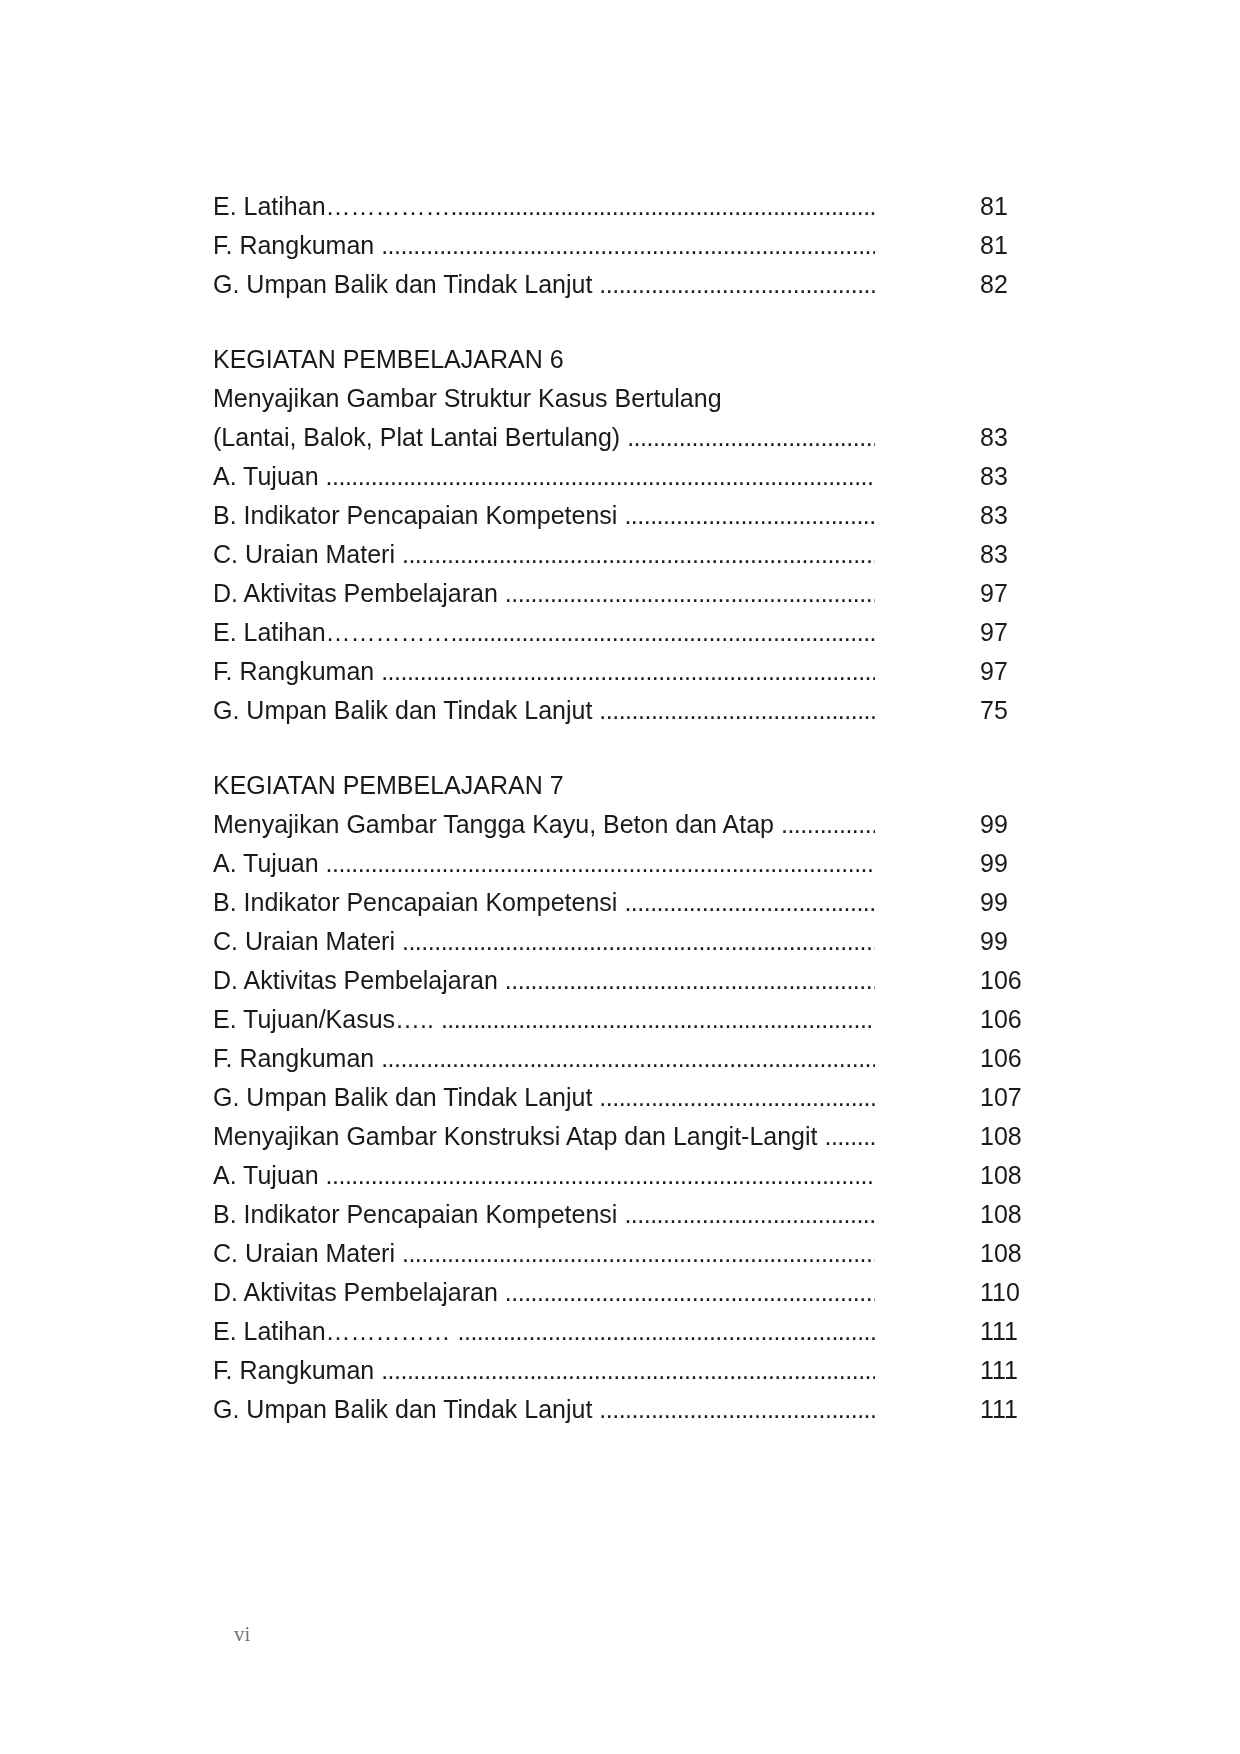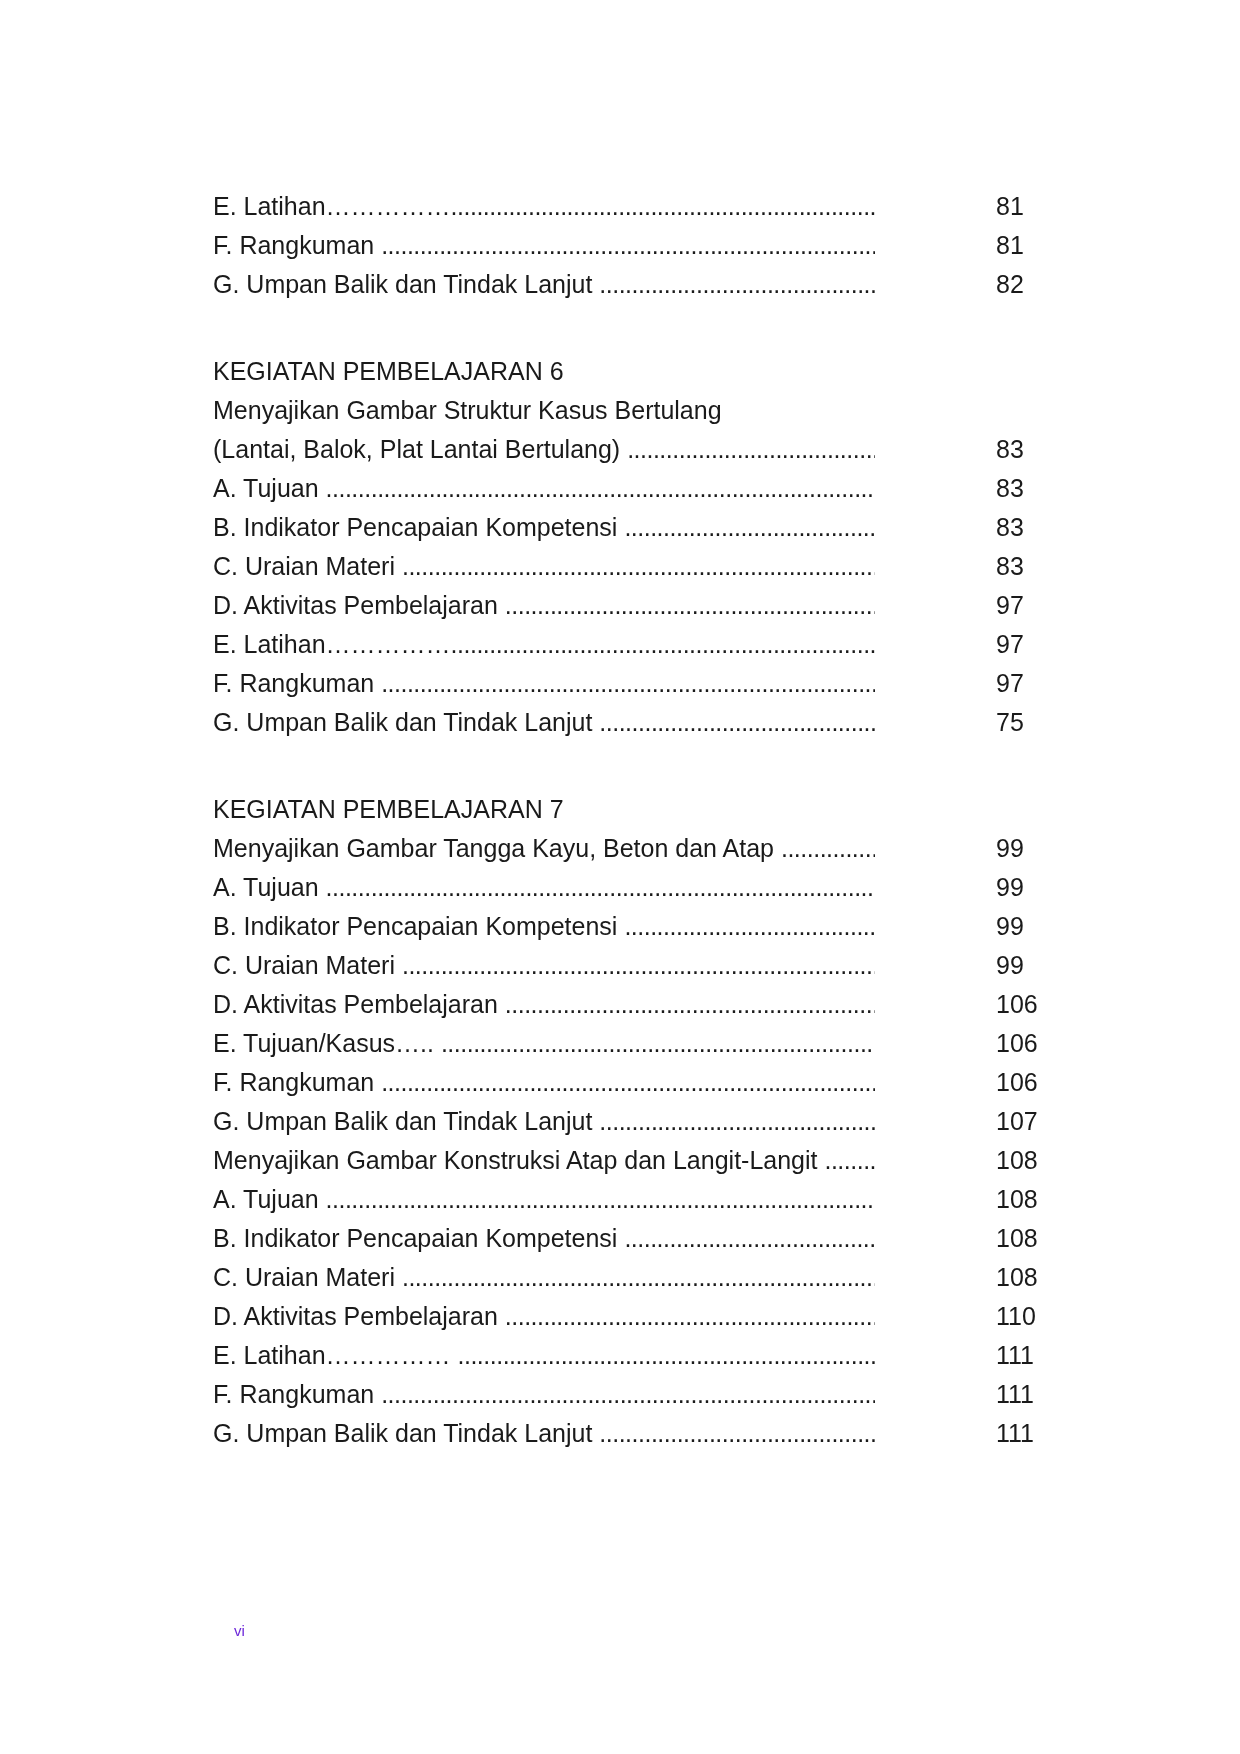--- a/index.html
+++ b/index.html
@@ -19,42 +19,41 @@
     top: 187px;
     width: 880px;
   }
   .row {
     position: relative;
     height: 39px;
     line-height: 39px;
     font-size: 25px;
     white-space: nowrap;
   }
-  .row.gap { margin-top: 48px; }
+  .row.gap { margin-top: 36px; }
   .labelwrap {
     display: inline-block;
     width: 662px;
     overflow: hidden;
     white-space: nowrap;
     vertical-align: top;
   }
   .dots { letter-spacing: -0.5px; }
   .pagenum {
     position: absolute;
     left: 767px;
     top: 0;
-    margin-left: 16px;
   }
   .footer {
     position: absolute;
     left: 234px;
     top: 1622px;
-    font-family: Liberation Sans, sans-serif;
-    font-size: 15px;
-    color: #6d28d9;
+    font-family: Liberation Serif, serif;
+    font-size: 21px;
+    color: #737373;
   }
 </style>
 </head>
 <body>
 
 <div class="page">
   <div class="toc" id="toc">
       <div class="row"><span class="labelwrap"><span>E. Latihan……………</span><span class="dots">........................................................................................................................</span></span><span class="pagenum">81</span></div>
       <div class="row"><span class="labelwrap"><span>F. Rangkuman </span><span class="dots">........................................................................................................................</span></span><span class="pagenum">81</span></div>
       <div class="row"><span class="labelwrap"><span>G. Umpan Balik dan Tindak Lanjut </span><span class="dots">........................................................................................................................</span></span><span class="pagenum">82</span></div>

